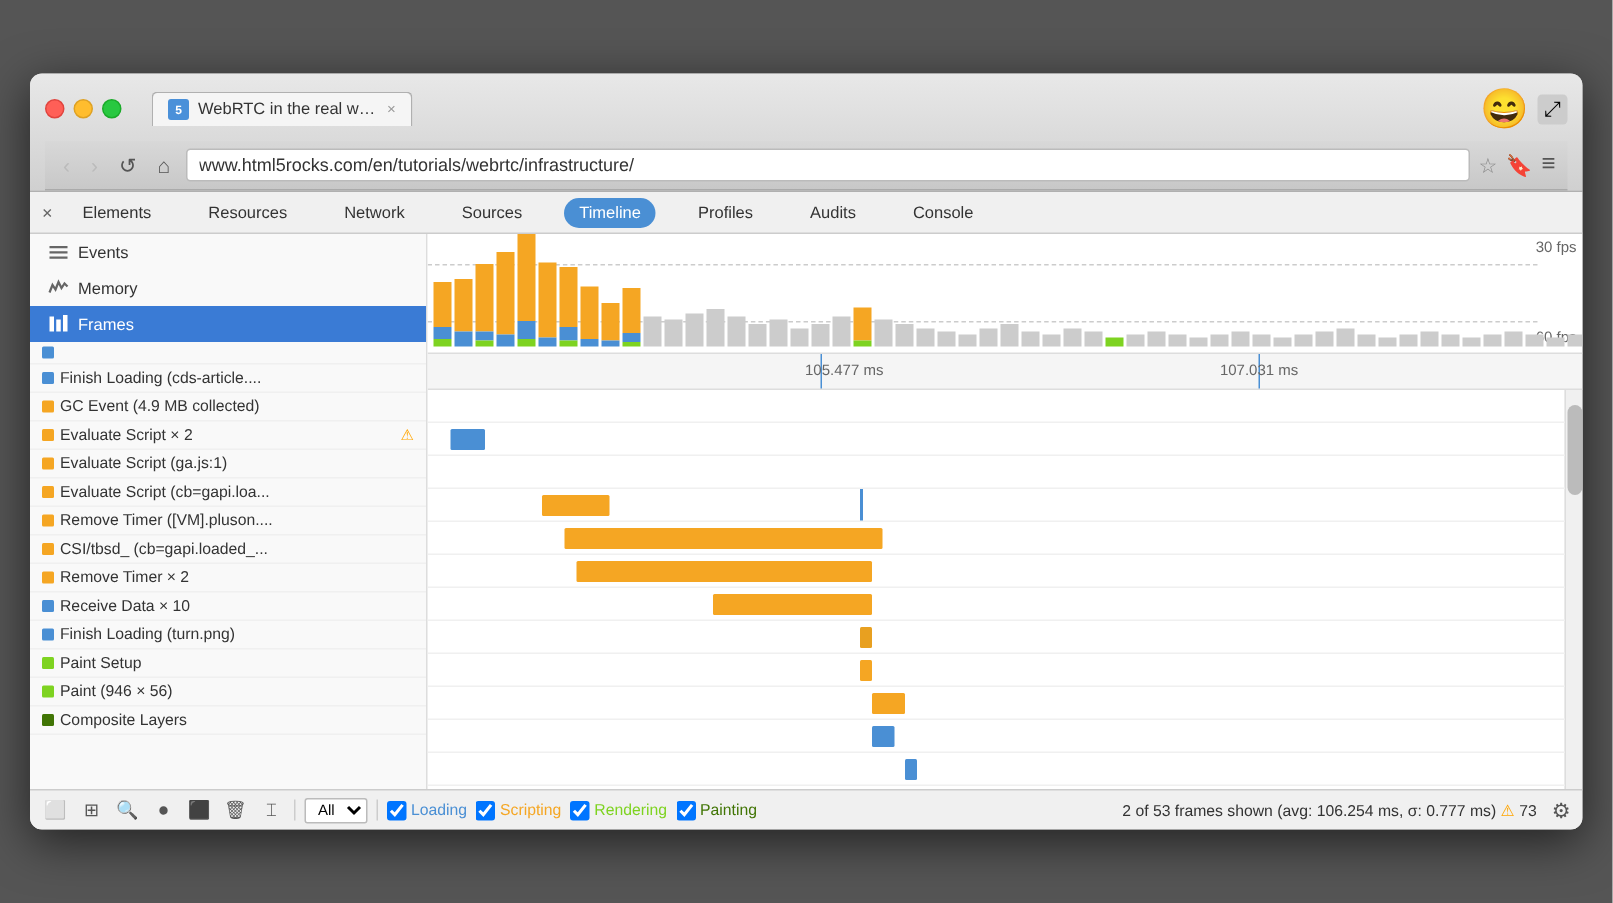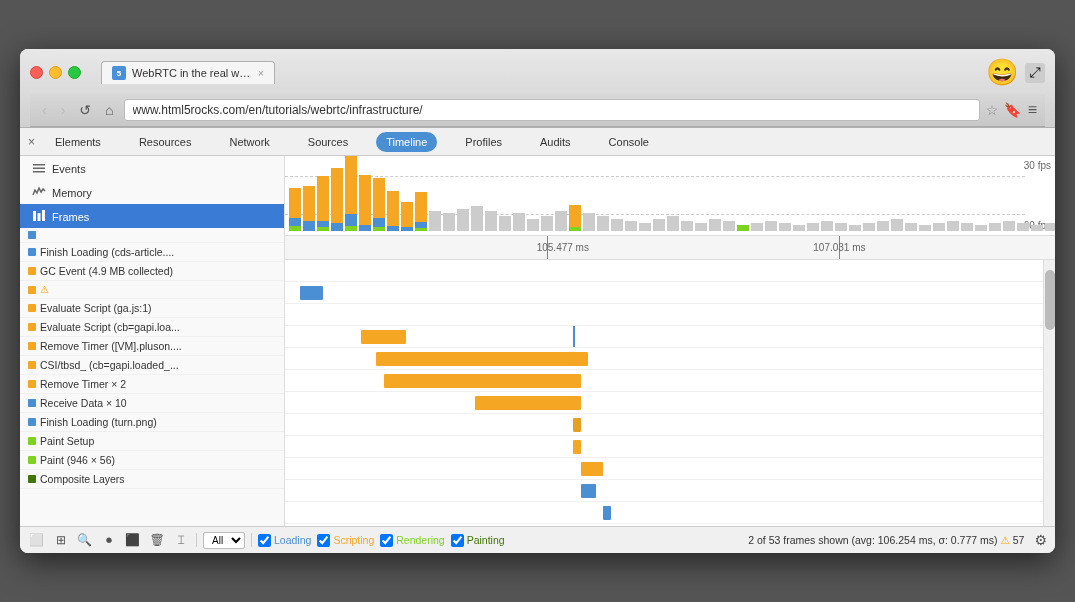--- a/index.html
+++ b/index.html
@@ -480,20 +480,21 @@
           <div class="event-item">
             <div class="event-dot" style="background: rgb(74, 143, 212);"></div>
             <span class="event-label">Finish Loading (cds-article....</span>
           </div>
           <div class="event-item">
             <div class="event-dot" style="background: rgb(245, 166, 35);"></div>
             <span class="event-label">GC Event (4.9 MB collected)</span>
           </div>
           <div class="event-item">
             <div class="event-dot" style="background: rgb(245, 166, 35);"></div>
+            <span class="event-label">Evaluate Script × 2</span>
             <span style="color: orange; font-size: 10px;">⚠</span>
           </div>
           <div class="event-item">
             <div class="event-dot" style="background: rgb(245, 166, 35);"></div>
             <span class="event-label">Evaluate Script (ga.js:1)</span>
           </div>
           <div class="event-item">
             <div class="event-dot" style="background: rgb(245, 166, 35);"></div>
             <span class="event-label">Evaluate Script (cb=gapi.loa...</span>
           </div>
@@ -803,17 +804,17 @@
         <span>Rendering</span>
     </label>
     <label class="filter-checkbox cb-painting">
       <input type="checkbox" checked="" style=""> 
         <span>Painting</span>
     </label>
     <div class="status-info">
       <span>2 of 53 frames shown</span>
       <span>(avg: 106.254 ms, σ: 0.777 ms)</span>
       <span style="color:orange;">⚠</span>
-      <span>57</span>
+      <span>73</span>
     </div>
     <div class="gear-btn">⚙</div>
   </div>
 </div>
 
 </body></html>

